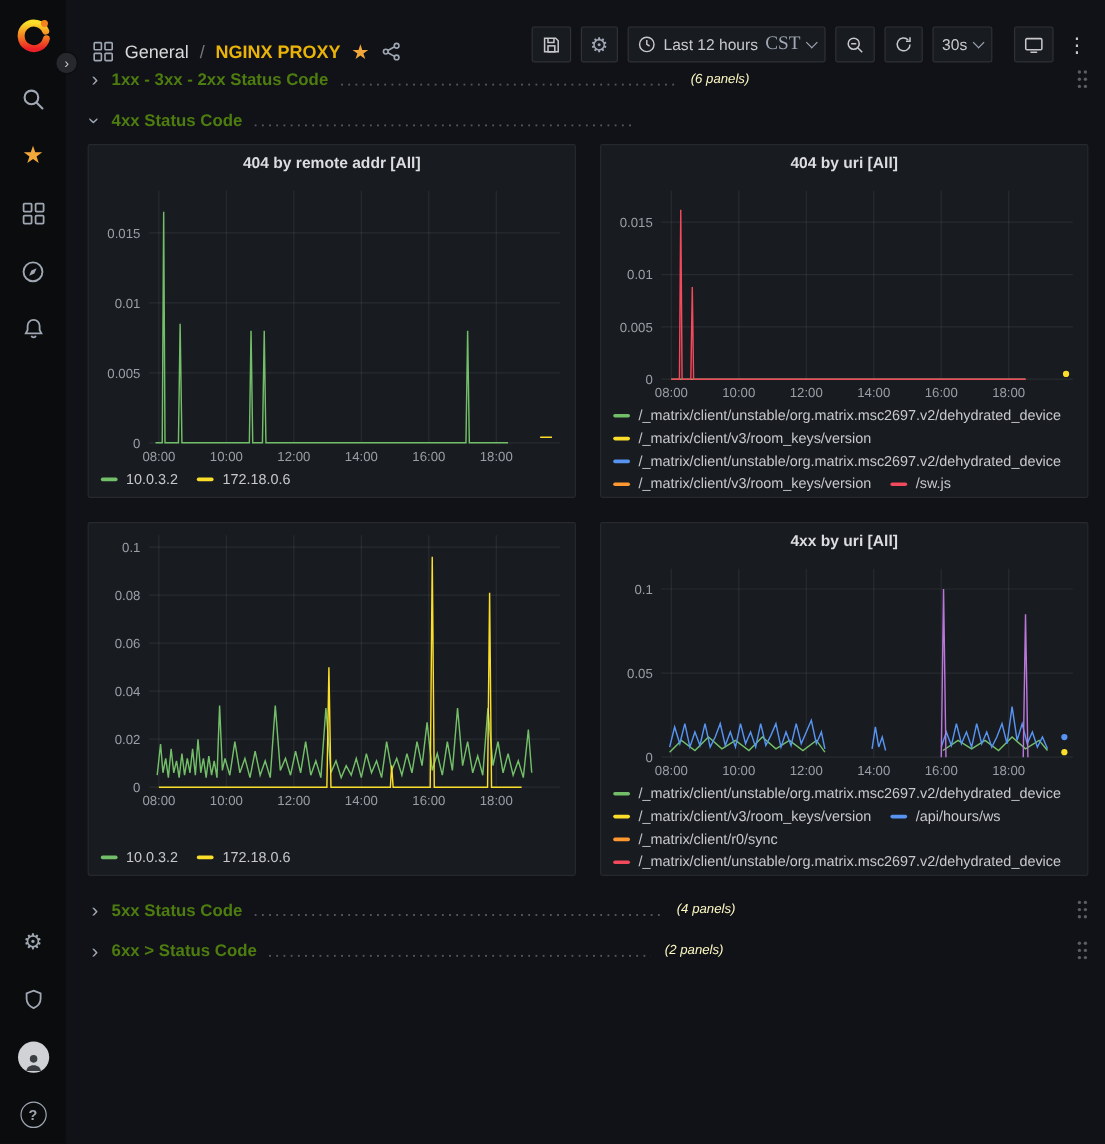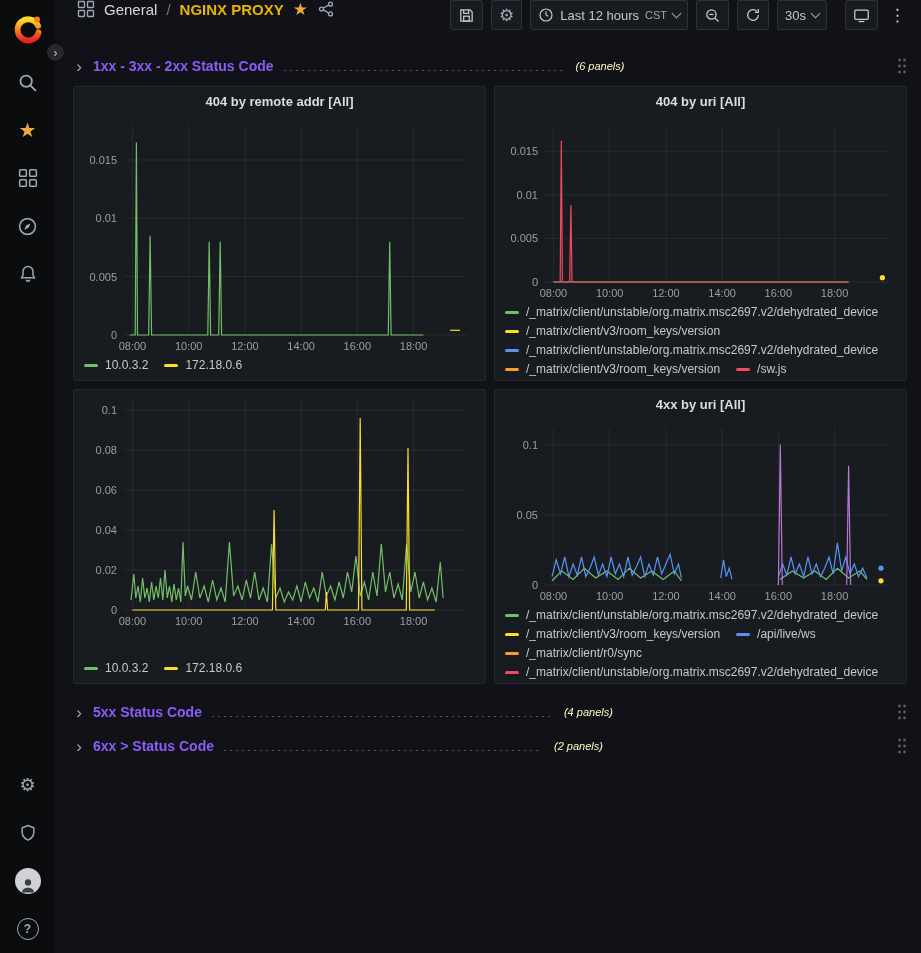--- a/index.html
+++ b/index.html
@@ -14,53 +14,53 @@
   .glyph{font-size:18px;line-height:1;color:#9fa7b3;}
   .spacer{flex:1;}
   .help-circle{width:20px;height:20px;border:1.6px solid #9fa7b3;border-radius:50%;display:flex;align-items:center;
                justify-content:center;font-size:12px;font-weight:700;color:#9fa7b3;}
   .avatar-circle{width:26px;height:26px;border-radius:50%;background:#d0d2d5;display:flex;align-items:flex-end;justify-content:center;overflow:hidden;}
   .expand-btn{position:absolute;left:46px;top:43px;width:17px;height:17px;border-radius:50%;background:#26282e;
               border:1px solid #0b0c0e;color:#c7c8cc;display:flex;align-items:center;justify-content:center;
               font-size:12px;line-height:1;z-index:6;cursor:pointer;}
   
   .main{position:absolute;left:55px;top:0;right:0;bottom:0;}
-  .topbar{height:52px;display:flex;align-items:flex-start;padding:0 12px 0 22px;}
+  .topbar{height:52px;display:flex;align-items:flex-end;padding:0 12px 0 22px;}
   .crumb{display:flex;align-items:center;gap:9px;font-size:15px;}
   .crumb-section{color:#d8d9da;cursor:pointer;}
   .crumb-sep{color:#74767c;}
   .crumb-title{font-weight:700;color:#eab308;cursor:pointer;}
   .fav-star{color:#F2A73B;font-size:17px;cursor:pointer;line-height:1;}
   .actions{margin-left:auto;display:flex;align-items:center;gap:8px;}
   .tbtn{height:30px;min-width:30px;padding:0 7px;background:#181b1f;border:1px solid #2f3136;border-radius:2px;
         color:#c7c8cc;display:flex;align-items:center;justify-content:center;gap:6px;font-size:13px;
         font-family:inherit;cursor:pointer;box-sizing:border-box;}
-  .tz{font-size:11px;color:#9fa7b3;}
+  .tz{font-size:16px;color:#9fa7b3;font-family:Liberation Serif, serif;}
   .kebab{font-size:17px;color:#c7c8cc;padding:0 3px;cursor:pointer;}
   .tv{margin-left:10px;}
   .chev{width:6px;height:6px;border-right:1.5px solid #9fa7b3;border-bottom:1.5px solid #9fa7b3;
         transform:rotate(45deg);display:inline-block;margin-top:-3px;}
   
   .submenu{display:flex;align-items:center;padding:6px 14px 10px 18px;gap:6px;}
   .varlabel{height:32px;display:flex;align-items:center;padding:0 10px;background:#16181c;border:1px solid #2f3136;
             border-radius:2px;color:#6e9fff;font-size:13px;cursor:pointer;box-sizing:border-box;}
   .combo{height:32px;display:flex;align-items:center;justify-content:space-between;background:#16181c;
          border:1px solid #2f3136;border-radius:2px;padding:0 9px;cursor:pointer;font-size:13px;color:#d8d9da;box-sizing:border-box;}
   .combo.redacted{width:282px;background:#000;margin-right:12px;}
   
   .dash{padding:0 14px 0 18px;}
   .rowhdr{height:28px;display:flex;align-items:center;gap:8px;margin-bottom:6px;cursor:pointer;}
   .rchev{color:#9fa7b3;font-size:17px;width:12px;display:flex;justify-content:center;line-height:1;}
   .rchev.open{transform:rotate(90deg);}
-  .rtitle{font-size:14px;font-weight:700;color:#8b5cf6;white-space:nowrap;text-align:center;}
+  .rtitle{font-size:14px;font-weight:700;color:#4d7c0f;white-space:nowrap;text-align:center;}
   .rdots{height:3px;margin-top:8px;background-image:radial-gradient(circle,#55585e 1px,transparent 1.1px);
          background-size:6px 3px;background-repeat:repeat-x;}
   .rcount{font-size:11px;font-style:italic;color:#fef9c3;margin-left:4px;white-space:nowrap;}
   .grip{margin-left:auto;display:flex;cursor:grab;}
-  .grid{display:grid;grid-template-columns:1fr 1fr;gap:8px;margin-bottom:14px;}
+  .grid{display:grid;grid-template-columns:1fr 1fr;gap:20px;margin-bottom:14px;}
   .panel{height:295px;background:#181b1f;border:1px solid #26282e;border-radius:2px;display:flex;
          flex-direction:column;overflow:hidden;box-sizing:border-box;}
   .ptitle{height:28px;flex:none;display:flex;align-items:center;justify-content:center;font-size:13px;
           font-weight:700;color:#dcdde0;cursor:pointer;}
   .chart{flex:1;min-height:0;margin:0 6px;position:relative;cursor:crosshair;}
   .chart svg text{fill:#9b9ea6;font-size:11px;font-family:"Liberation Sans",sans-serif;}
   .legend{flex:none;padding:2px 10px 6px;display:flex;flex-wrap:wrap;column-gap:16px;row-gap:2px;
           overflow:hidden;font-size:12px;color:#c7c8cc;}
   .legend.clip{max-height:70px;}
   .litem{display:flex;align-items:center;white-space:nowrap;cursor:pointer;line-height:17px;}
@@ -223,20 +223,25 @@
             <circle cx="2.5" cy="2" r="1.4"></circle>
             <circle cx="7.5" cy="2" r="1.4"></circle>
             <circle cx="2.5" cy="8" r="1.4"></circle>
             <circle cx="7.5" cy="8" r="1.4"></circle>
             <circle cx="2.5" cy="14" r="1.4"></circle>
             <circle cx="7.5" cy="14" r="1.4"></circle>
           </svg>
       </span>
     </div>
 
+    <div class="rowhdr">
+      <span class="rchev open">›</span>
+      <span class="rtitle">4xx Status Code</span>
+      <span class="rdots" style="width:320px"></span>
+    </div>
 
     <div class="grid">
       <div class="panel">
         <div class="ptitle">404 by remote addr [All]</div>
         <div class="chart"><svg width="399" height="240">
               <line x1="52.43442622950819" y1="10" x2="52.43442622950819" y2="220" stroke="rgba(204,204,220,0.09)"></line>
               <text x="52.43442622950819" y="235" text-anchor="middle">08:00</text>
               <line x1="108.6639344262295" y1="10" x2="108.6639344262295" y2="220" stroke="rgba(204,204,220,0.09)"></line>
               <text x="108.6639344262295" y="235" text-anchor="middle">10:00</text>
               <line x1="164.89344262295083" y1="10" x2="164.89344262295083" y2="220" stroke="rgba(204,204,220,0.09)"></line>
@@ -394,21 +399,21 @@
             <span class="litem">
               <span class="lmark" style="background: rgb(115, 191, 105);"></span>
               <span>/_matrix/client/unstable/org.matrix.msc2697.v2/dehydrated_device</span>
             </span>
             <span class="litem">
               <span class="lmark" style="background: rgb(250, 222, 42);"></span>
               <span>/_matrix/client/v3/room_keys/version</span>
             </span>
             <span class="litem">
               <span class="lmark" style="background: rgb(87, 148, 242);"></span>
-              <span>/api/live/ws</span>
+              <span>/api/hours/ws</span>
             </span>
             <span class="litem">
               <span class="lmark" style="background: rgb(255, 152, 48);"></span>
               <span>/_matrix/client/r0/sync</span>
             </span>
             <span class="litem">
               <span class="lmark" style="background: rgb(242, 73, 92);"></span>
               <span>/_matrix/client/unstable/org.matrix.msc2697.v2/dehydrated_device</span>
             </span>
           </div>

